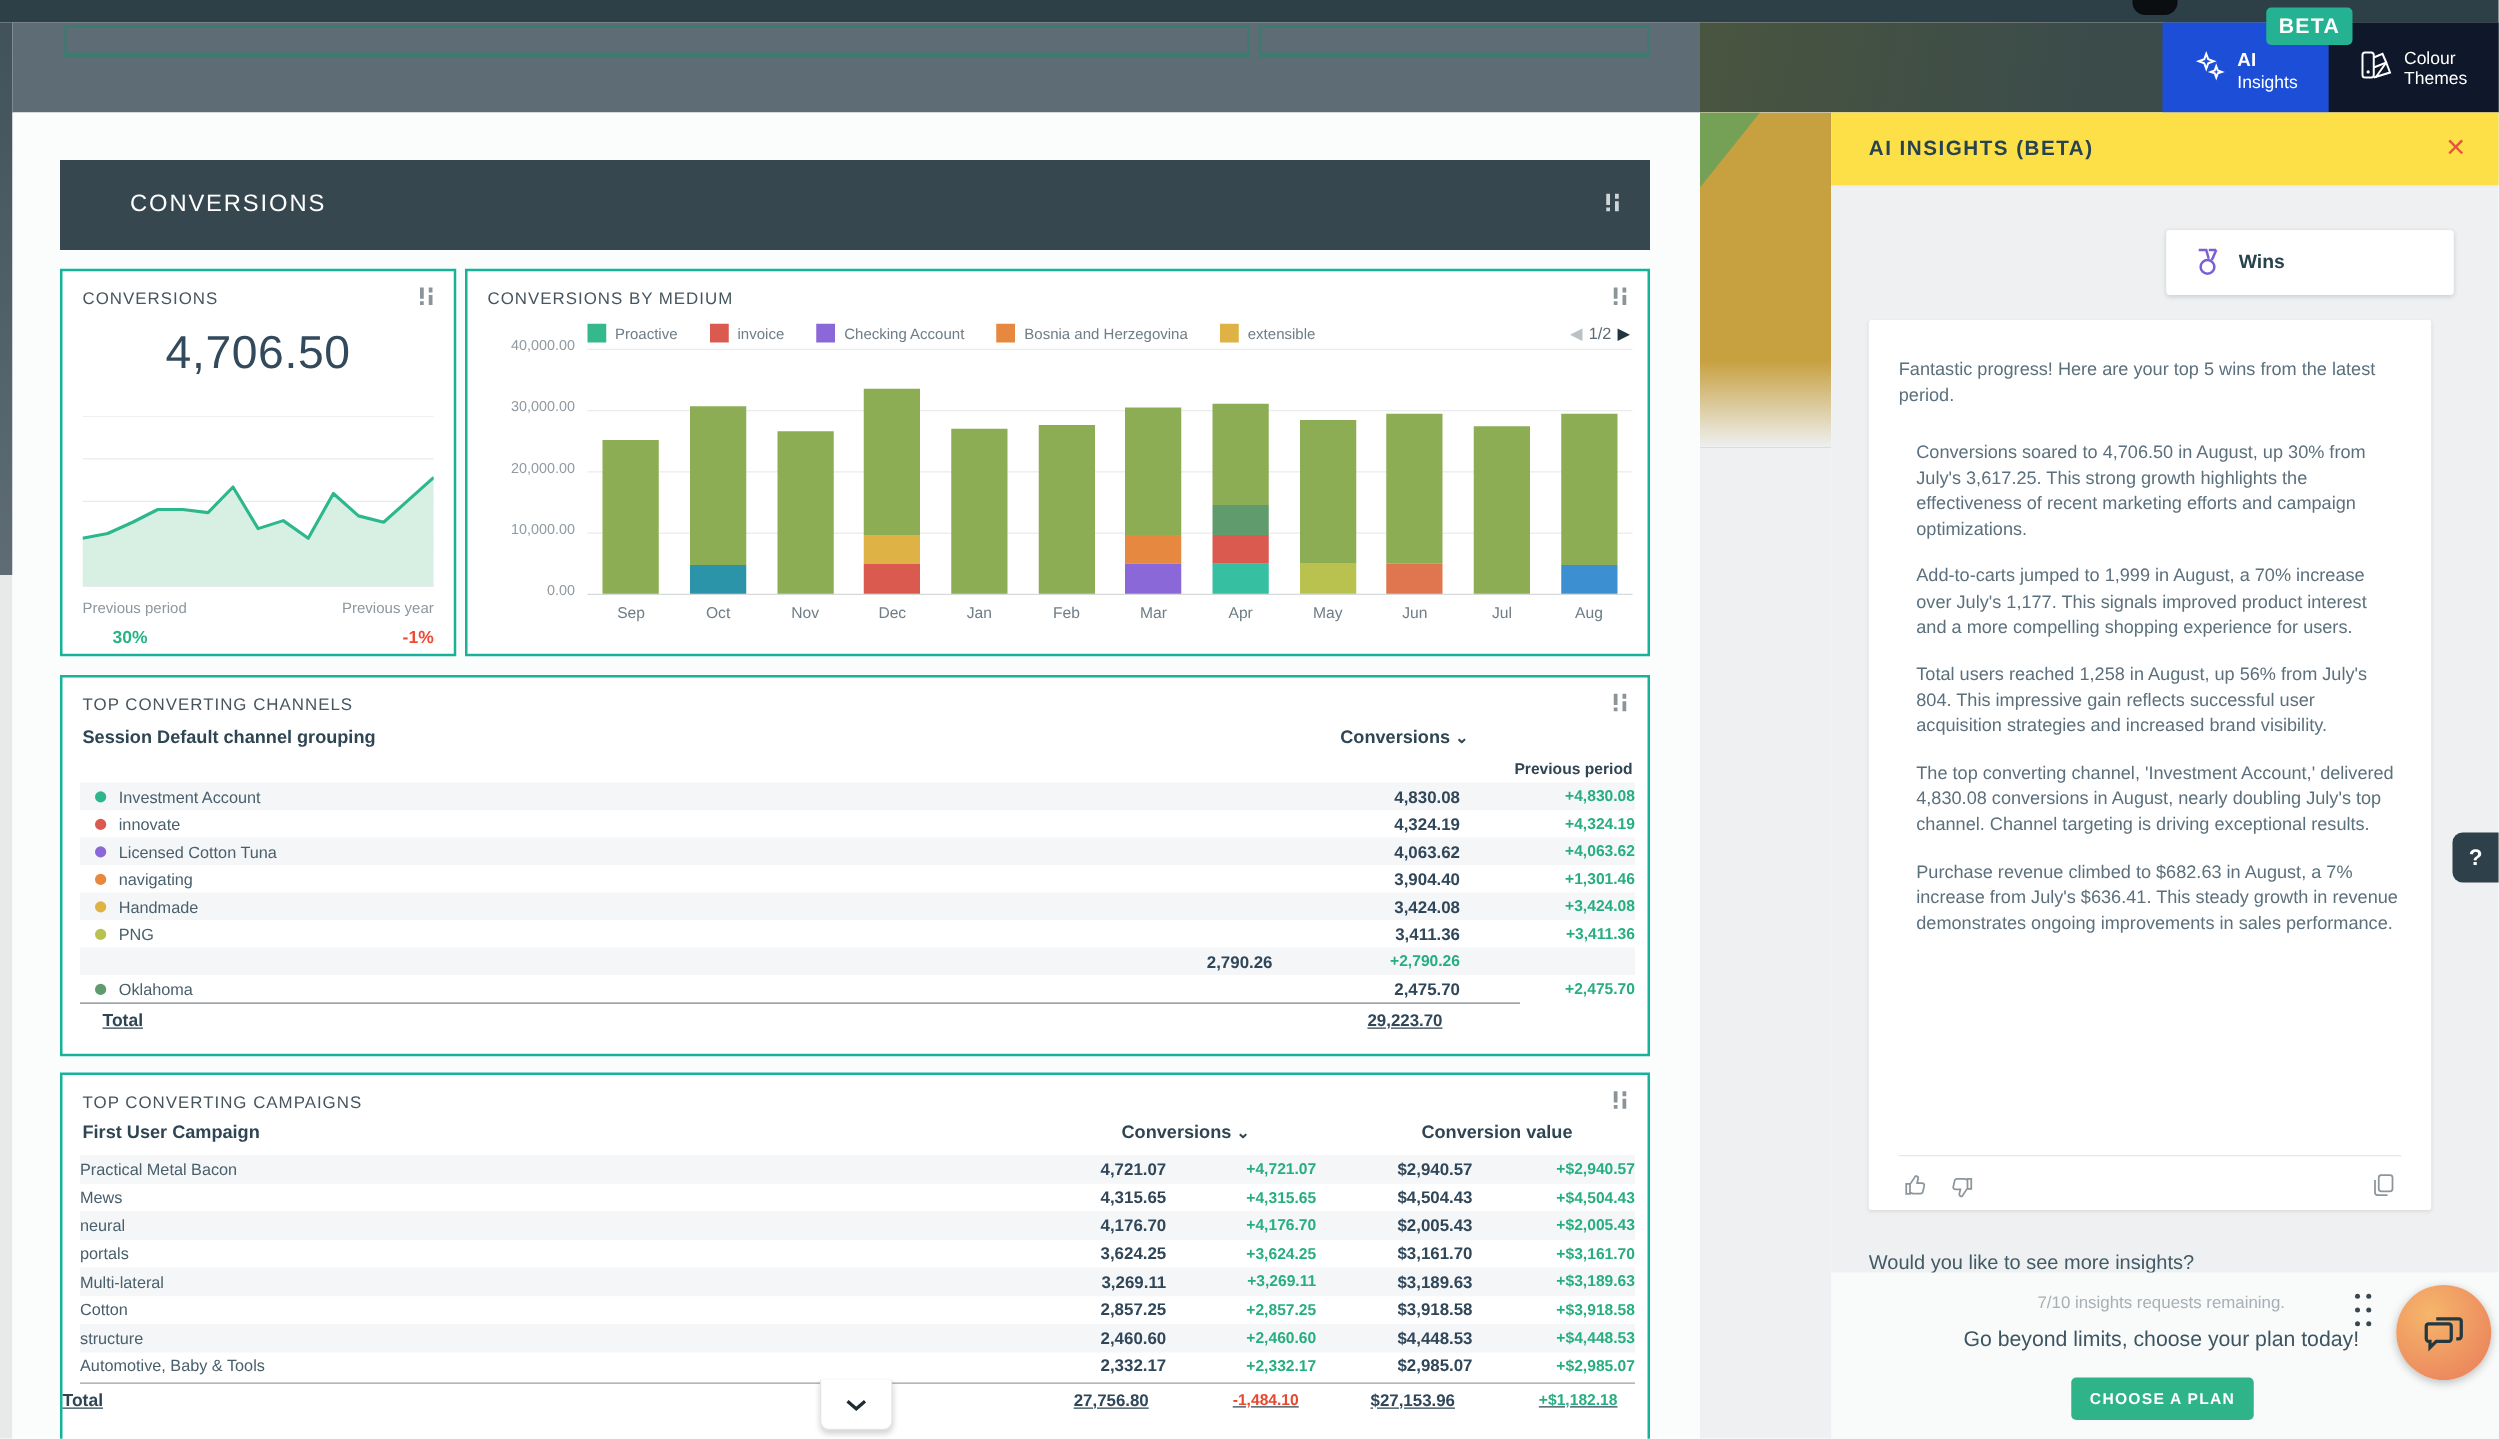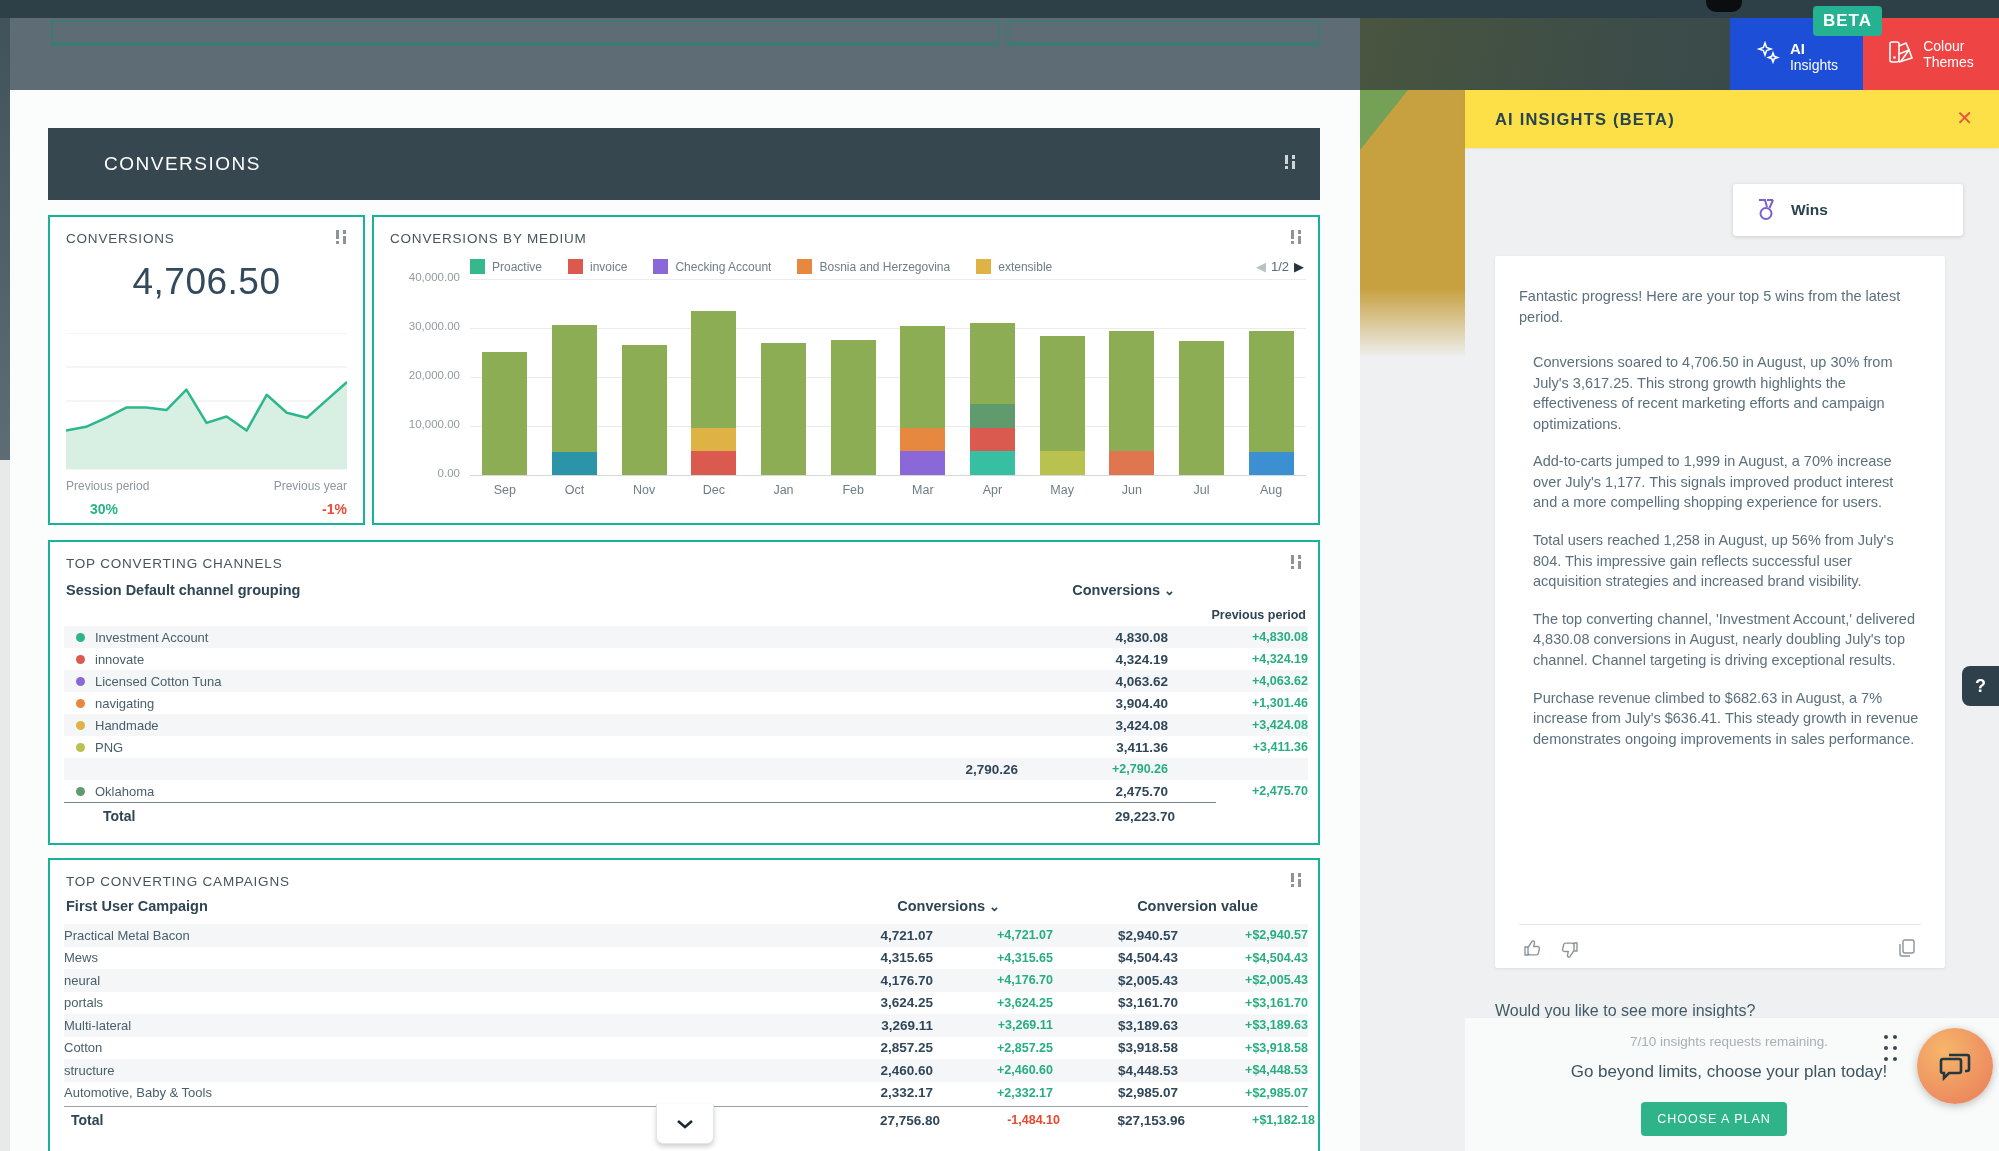--- a/index.html
+++ b/index.html
@@ -16,21 +16,21 @@
   #dimband { left:10px; top:18px; width:1350px; height:72px; background:#5e6d75; }
   .ghostbox { position:absolute; top:2px; height:26px; border:2px solid #3d7a6f; border-bottom-width:4px; }
   #ghost1 { left:41px; width:949px; }
   #ghost2 { left:997px; width:313px; }
   #toolbarbg { left:1360px; top:18px; width:639px; height:72px;
     background:linear-gradient(100deg,#49553f 0%,#3c4c49 45%,#33454c 100%); }
   #ai-btn { left:1730px; top:18px; width:133px; height:76px; background:#1d4ed8; color:#fff;
     display:flex; align-items:center; justify-content:center; gap:9px; cursor:pointer; }
   #ai-btn .l1 { font-weight:bold; font-size:15px; }
   #ai-btn .l2 { font-size:14px; }
-  #ct-btn { left:1863px; top:18px; width:136px; height:72px; background:#ef4444; color:#fff;
+  #ct-btn { left:1863px; top:18px; width:136px; height:72px; background:#0f172a; color:#fff;
     display:flex; align-items:center; justify-content:center; gap:9px; cursor:pointer; }
   #ct-btn .l1,#ct-btn .l2 { font-size:14px; }
   #beta-badge { left:1813px; top:6px; padding:5px 10px; background:#25b292; color:#fff;
     font-size:17px; font-weight:bold; letter-spacing:1px; border-radius:4px; z-index:5; }
 
   
   #main { left:10px; top:90px; width:1350px; height:1061px; background:#fbfcfc; }
   #decorcol { left:1360px; top:90px; width:105px; height:1061px; background:#eef0f1; overflow:hidden; }
   #mustard { position:absolute; left:0; top:0; width:105px; height:268px; background:#c7a03f; }
   #mustard:before { content:""; position:absolute; left:0; top:0; width:0; height:0;
@@ -84,22 +84,22 @@
   .chev { font-size:13px; font-weight:bold; }
   .rows { position:absolute; left:14px; width:1244px; }
   .trow { display:grid; align-items:center; height:22px; font-size:13px; color:#49606c; }
   .trow.z { background:#f5f6f8; }
   .dot { width:9px; height:9px; border-radius:50%; display:inline-block; margin:0 10px 0 12px; flex:none; }
   .nm { display:flex; align-items:center; overflow:hidden; white-space:nowrap; }
   .val { text-align:right; font-weight:bold; color:#30475a; font-size:13.5px; }
   .dlt { text-align:right; font-weight:bold; font-size:12.5px; color:#27ae7f; }
   .dlt.neg { color:#e8472f; }
   .tline { position:absolute; left:14px; height:1px; background:#7b868d; }
-  .trow-total { position:absolute; left:21px; width:1244px; display:grid; align-items:center; height:24px;
-    font-weight:bold; color:#2e4553; font-size:14px; }
+  .trow-total { position:absolute; left:0; width:1244px; display:grid; align-items:center; height:24px;
+    font-weight:bold; color:#2e4553; font-size:14px;text-decoration:underline; }
   #expand-tab { left:656px; top:1104px; width:58px; height:40px; background:#fff; border:1px solid #e3e5e5;
     border-top:none; border-radius:0 0 7px 7px; box-shadow:0 3px 5px rgba(0,0,0,.18);
     display:flex; align-items:center; justify-content:center; cursor:pointer; z-index:4; }
 
   
   #panel { left:1465px; top:90px; width:534px; height:1061px; background:#eef0f1; }
   #panel-h { position:absolute; left:0; top:0; width:534px; height:58px; background:#fde047;
     display:flex; align-items:center; box-shadow:0 1px 2px rgba(0,0,0,.06); }
   #panel-h .t { margin-left:30px; font-size:16.5px; font-weight:bold; letter-spacing:1.2px; color:#27434f; }
   #close-x { position:absolute; right:26px; top:16px; color:#e4573a; font-size:20px; cursor:pointer; }
@@ -112,22 +112,22 @@
   #intro { position:absolute; left:24px; right:24px; top:30px; font-size:14.5px; line-height:1.42; color:#5b707c; }
   #paras { position:absolute; left:38px; right:26px; top:96px; font-size:14.5px; line-height:1.42; color:#5b707c; }
   #paras p { margin-bottom:17px; }
   #divider { position:absolute; left:24px; right:24px; top:668px; height:1px; background:#e4e7e8; }
   #fb-row { position:absolute; left:28px; right:28px; top:682px; height:26px; }
   .fb-ic { cursor:pointer; }
   #question { position:absolute; left:30px; top:912px; font-size:16px; color:#415a66; }
   #panel-bottom { position:absolute; left:0; top:928px; width:534px; height:133px; background:#f9fafa; }
   #remaining { position:absolute; left:0; top:16px; width:528px; text-align:center; font-size:13.5px; color:#a7b0b4; }
   #upsell { position:absolute; left:0; top:44px; width:528px; text-align:center; font-size:17px; color:#3c5561; }
-  #cta { position:absolute; left:176px; top:84px; width:146px; height:34px; background:#2eb488; color:#fff;
-    border:none; border-radius:4px; font-size:12.5px; font-weight:normal; letter-spacing:1px;
+  #cta { position:absolute; left:192px; top:84px; width:146px; height:34px; background:#2eb488; color:#fff;
+    border:none; border-radius:4px; font-size:12.5px; font-weight:bold; letter-spacing:1px;
     font-family:"Liberation Sans",sans-serif; cursor:pointer; }
   #drag-dots { position:absolute; left:419px; top:945px; width:16px; height:28px; display:grid;
     grid-template-columns:4px 4px; gap:5px; cursor:grab; }
   #drag-dots i { width:4px; height:4px; border-radius:50%; background:#39474e; }
   #fab { position:absolute; left:452px; top:938px; width:76px; height:76px; border-radius:50%;
     background:radial-gradient(circle at 35% 30%,#f6b66b,#ec8a5e 75%); box-shadow:0 2px 8px rgba(0,0,0,.25);
     display:flex; align-items:center; justify-content:center; cursor:pointer; }
   #help-btn { left:1962px; top:666px; width:37px; height:40px; background:#2e4049; color:#fff;
     border-radius:8px 0 0 8px; display:flex; align-items:center; justify-content:center;
     font-size:18px; font-weight:bold; cursor:pointer; }

